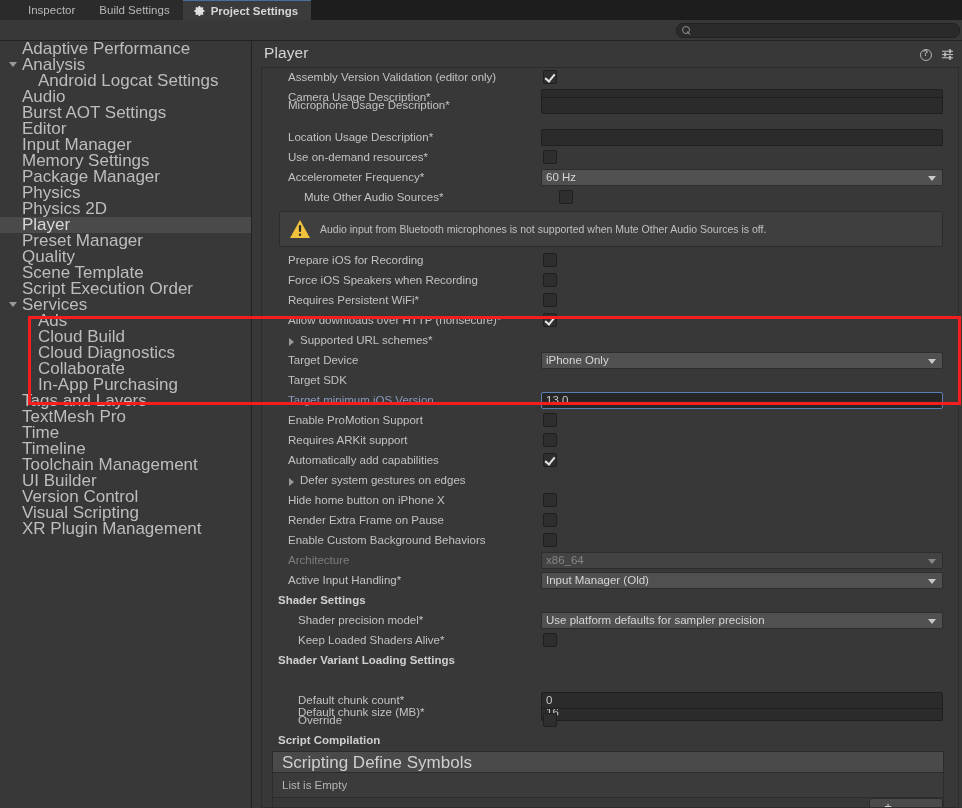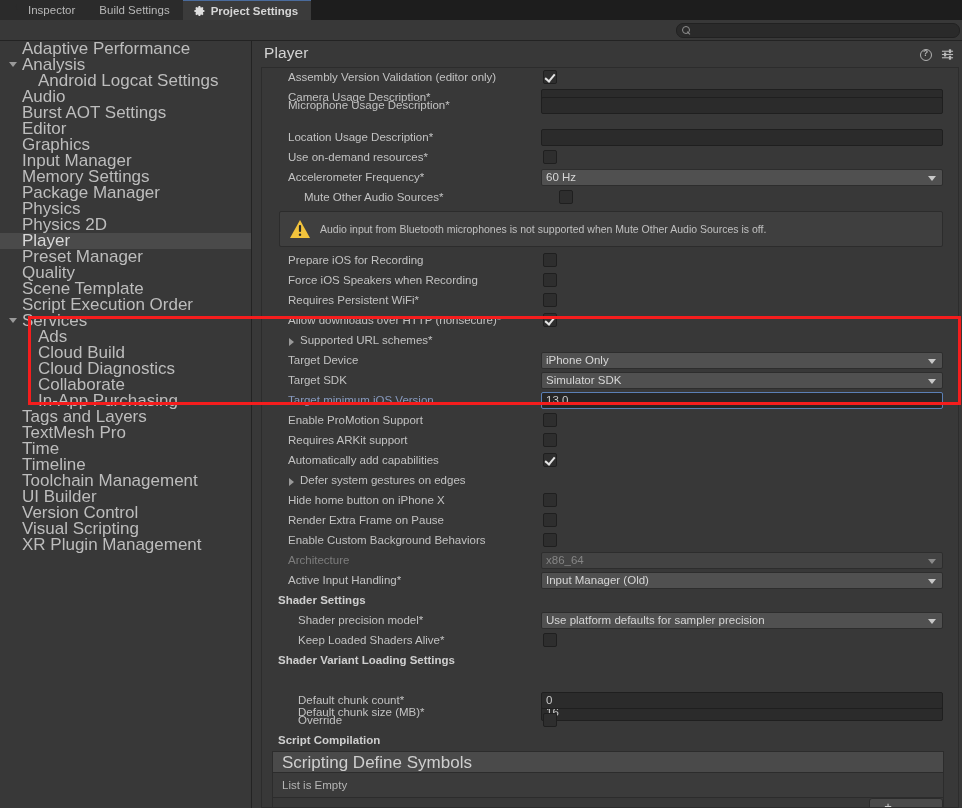--- a/index.html
+++ b/index.html
@@ -235,21 +235,20 @@
 </div>
 
 <div class="sidebar">
   <div id="side-list">
       <div class="side-item"><span>Adaptive Performance</span></div>
       <div class="side-item"><span class="side-arrow"></span><span>Analysis</span></div>
       <div class="side-item child"><span>Android Logcat Settings</span></div>
       <div class="side-item"><span>Audio</span></div>
       <div class="side-item"><span>Burst AOT Settings</span></div>
       <div class="side-item"><span>Editor</span></div>
-      <div class="side-item"><span>Graphics</span></div>
       <div class="side-item"><span>Input Manager</span></div>
       <div class="side-item"><span>Memory Settings</span></div>
       <div class="side-item"><span>Package Manager</span></div>
       <div class="side-item"><span>Physics</span></div>
       <div class="side-item"><span>Physics 2D</span></div>
       <div class="side-item selected"><span>Player</span></div>
       <div class="side-item"><span>Preset Manager</span></div>
       <div class="side-item"><span>Quality</span></div>
       <div class="side-item"><span>Scene Template</span></div>
       <div class="side-item"><span>Script Execution Order</span></div>
@@ -371,24 +370,20 @@
       <div class="row" style="top:283px;position:absolute;left:0;width:697px">
         <span class="lbl">Target Device</span>
         <span class="popup">
           <span>iPhone Only</span>
           <span class="arrow"></span>
         </span>
       </div>
 
       <div class="row" style="top:303px;position:absolute;left:0;width:697px">
         <span class="lbl">Target SDK</span>
-        <span class="popup">
-          <span>Simulator SDK</span>
-          <span class="arrow"></span>
-        </span>
       </div>
 
       <div class="row" style="top:323px;position:absolute;left:0;width:697px">
         <span class="lbl override">Target minimum iOS Version</span>
         <span class="field focus">13.0</span>
       </div>
 
       <div class="row" style="top:343px;position:absolute;left:0;width:697px">
         <span class="lbl">Enable ProMotion Support</span>
         <span class="cb"></span>

